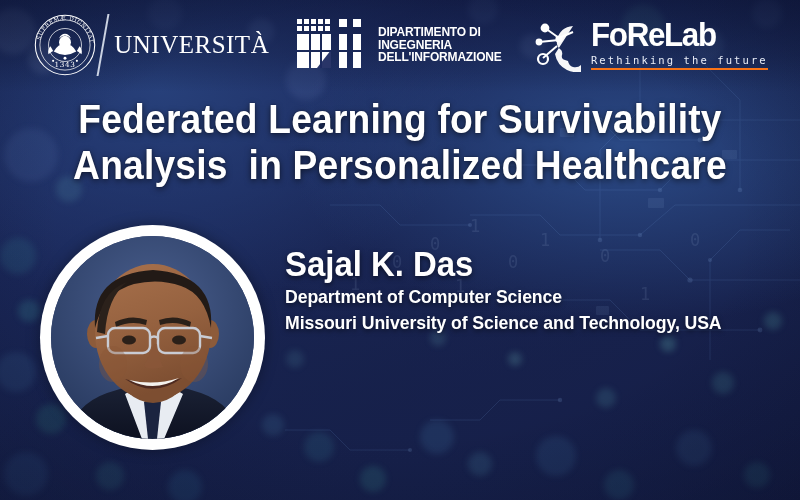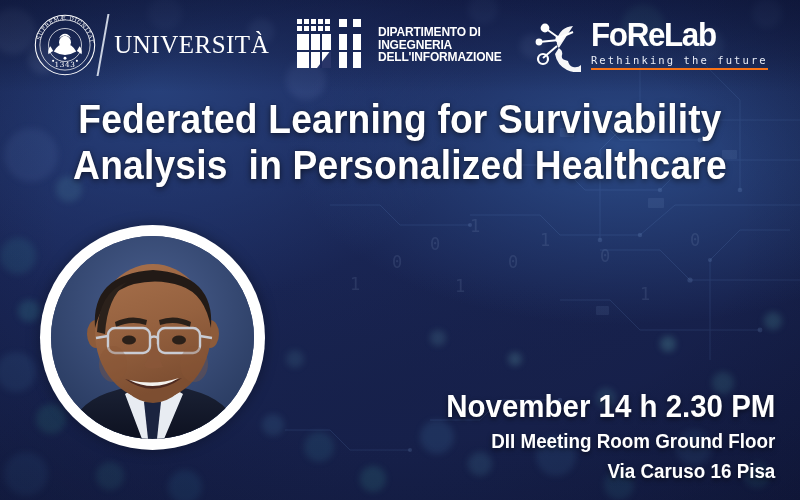--- a/index.html
+++ b/index.html
@@ -467,20 +467,20 @@
 
         <path d="M74 143 q28 20 57 -1 q-28 10 -57 1 z" fill="#4e2a20"></path>
         <path d="M78 144 q26 13 50 -2 q-25 8 -50 2 z" fill="#f4f2ee"></path>
 
         <ellipse cx="62" cy="128" rx="14" ry="18" fill="#8a5636" opacity=".35"></ellipse>
         <ellipse cx="143" cy="128" rx="14" ry="18" fill="#8a5636" opacity=".35"></ellipse>
       </svg>
     </div>
   </div>
 
-
-  <div class="event">
-    <div class="event-date">November 14 h 2.30 PM</div>
-    <div class="event-venue">DII Meeting Room Ground Floor</div>
-    <div class="event-venue">Via Caruso 16 Pisa</div>
+  <div class="speaker">
+    <div class="speaker-name">Sajal K. Das</div>
+    <div class="speaker-line">Department of Computer Science</div>
+    <div class="speaker-line">Missouri University of Science and Technology, USA</div>
   </div>
 
+
 </div>
 
 </body></html>

